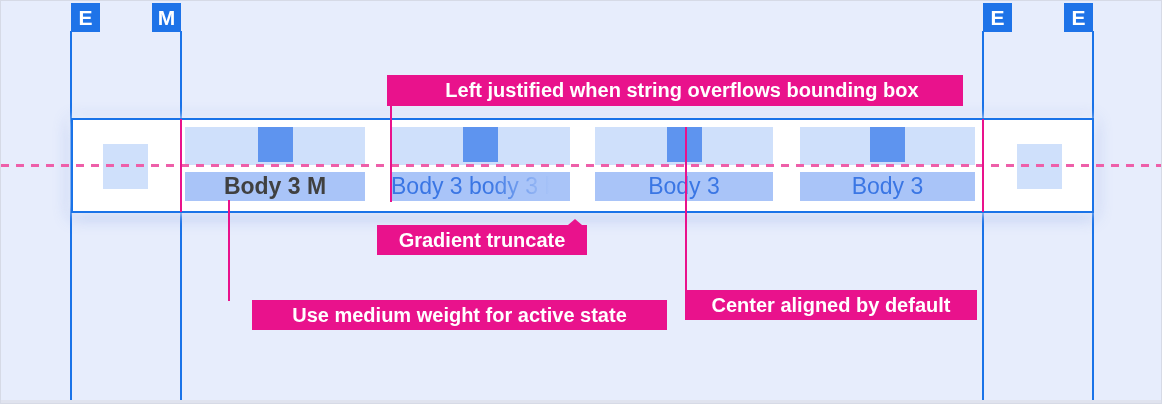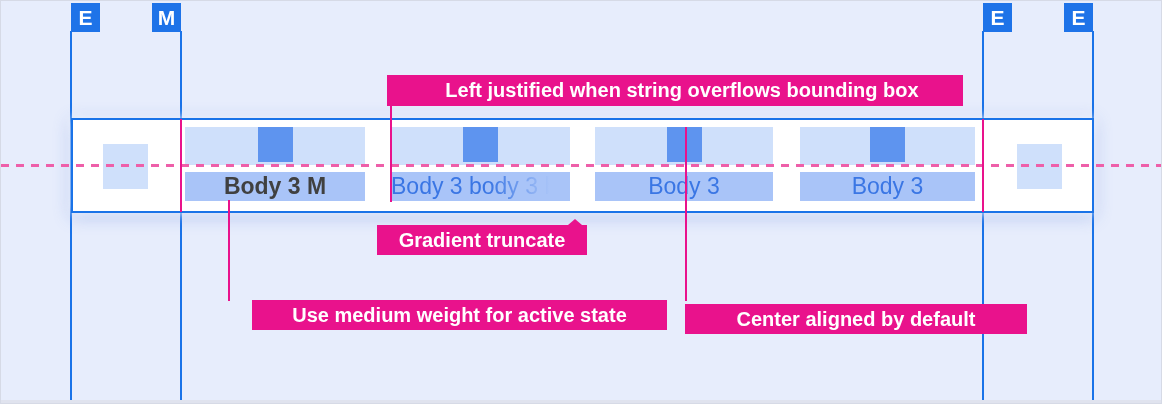--- a/index.html
+++ b/index.html
@@ -61,21 +61,21 @@
   .pl-active{left:227px;top:199px;height:101px;}
   .pl-center{left:684px;top:126px;height:174px;}
   
   .callout{
     position:absolute;background:#e9128c;color:#fff;font-weight:bold;font-size:20px;
     display:flex;align-items:center;justify-content:center;z-index:6;white-space:nowrap;
   }
   .co-overflow{left:386px;top:74px;width:562px;height:31px;padding-left:14px;}
   .co-gradient{left:360px;top:224px;width:210px;height:30px;margin-left:16px;}
   .co-active{left:227px;top:299px;width:415px;height:30px;margin-left:24px;}
-  .co-center{left:684px;top:303px;width:342px;height:30px;}
+  .co-center{left:684px;top:289px;width:292px;height:30px;}
   .caret-up{
     position:absolute;top:-6px;right:5px;width:0;height:0;
     border-left:7px solid transparent;border-right:7px solid transparent;
     border-bottom:6px solid #e9128c;
   }
   .bottom-strip{position:absolute;left:0;bottom:0;width:100%;height:3px;background:#e0e3ee;z-index:8;}
 </style>
 </head>
 <body>
 

